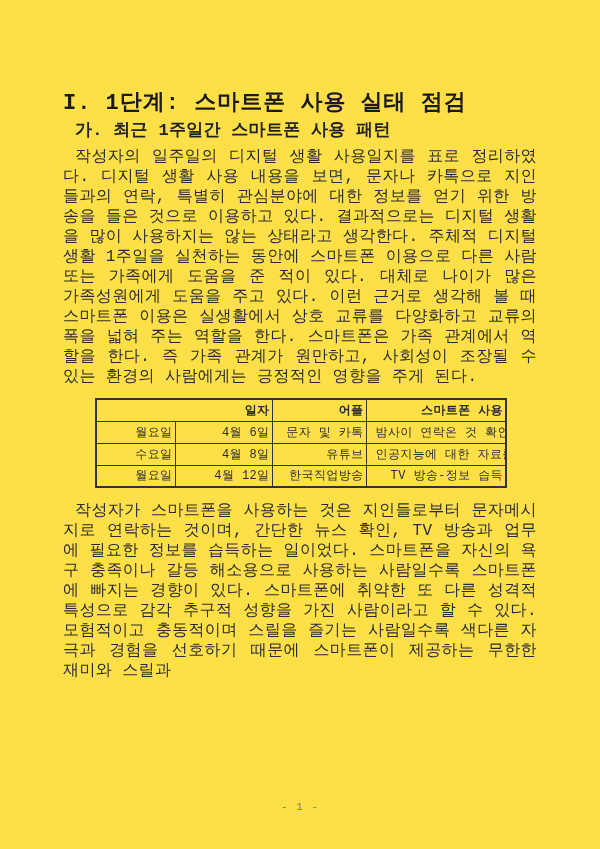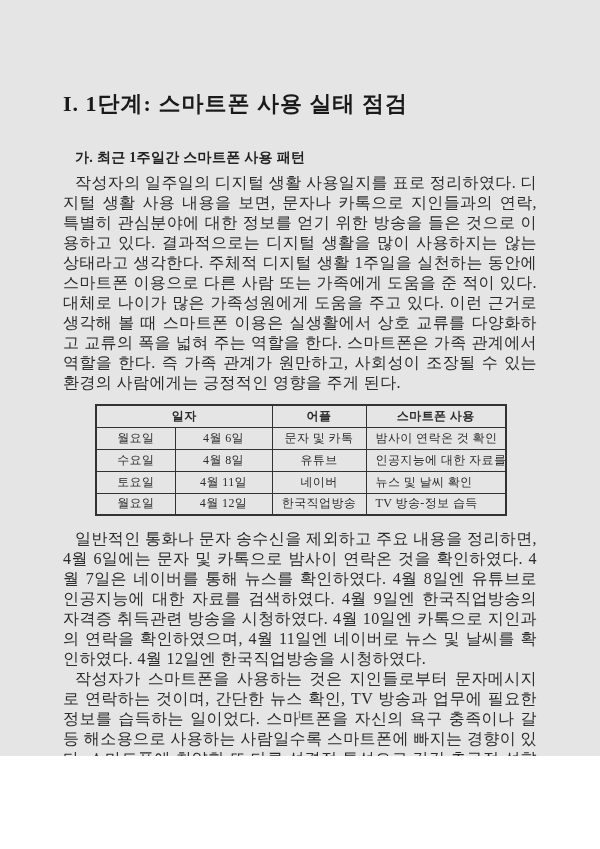--- a/index.html
+++ b/index.html
@@ -1,44 +1,43 @@
 <!DOCTYPE html>
 <html><head>
 <meta charset="utf-8">
 <style>
   * { margin: 0; padding: 0; box-sizing: border-box; }
   html, body { background: #ffffff; }
   .page {
     position: relative;
     width: 600px;
-    height: 756px;
+    height: 849px;
     margin: 0 auto;
-    background: #e5e5e5;
-    font-family: Liberation Serif, serif;
+    background: #fde047;
+    font-family: Liberation Mono, monospace;
     color: #2b2b2b;
     overflow: hidden;
   }
   .content {
     position: absolute;
     left: 63px;
     right: 63px;
     top: 0;
   }
   .doc-title {
     margin-top: 90px;
     font-size: 22px;
     font-weight: 700;
     color: #1a1a1a;
     letter-spacing: 1px;
     line-height: 28px;
   }
   .section-heading {
-    margin-top: 31px;
     padding-left: 12px;
-    font-size: 14px;
+    font-size: 17px;
     font-weight: 700;
     color: #222222;
     letter-spacing: 0.3px;
   }
   .para {
     margin-top: 6px;
     font-size: 16px;
     line-height: 20px;
     text-align: justify;
     text-indent: 12px;
@@ -52,30 +51,30 @@
     width: 410px;
     border-collapse: collapse;
     table-layout: fixed;
     font-size: 12px;
     color: #2b2b2b;
     border: 2px solid #333333;
   }
   table.usage th, table.usage td {
     border: 1px solid #333333;
     height: 22px;
-    text-align: center;
+    text-align: right;
     vertical-align: middle;
     letter-spacing: 0.4px;
     padding: 1px 2px;
     overflow: hidden;
     white-space: nowrap;
   }
   table.usage th { font-weight: 700; }
   table.usage td.usage-col {
-    text-align: left;
+    text-align: right;
     padding-left: 9px;
   }
   .footer {
     position: absolute;
     left: 0;
     right: 0;
     bottom: 36px;
     text-align: center;
     font-size: 11px;
     color: #777777;
@@ -115,34 +114,27 @@
           <td>문자 및 카톡</td>
           <td class="usage-col">밤사이 연락온 것 확인</td>
         </tr>
         <tr>
           <td>수요일</td>
           <td>4월 8일</td>
           <td>유튜브</td>
           <td class="usage-col">인공지능에 대한 자료를 검색</td>
         </tr>
         <tr>
-          <td>토요일</td>
-          <td>4월 11일</td>
-          <td>네이버</td>
-          <td class="usage-col">뉴스 및 날씨 확인</td>
-        </tr>
-        <tr>
           <td>월요일</td>
           <td>4월 12일</td>
           <td>한국직업방송</td>
           <td class="usage-col">TV 방송-정보 습득</td>
         </tr>
       </tbody>
     </table>
 
-    <p class="para">일반적인 통화나 문자 송수신을 제외하고 주요 내용을 정리하면, 4월 6일에는 문자 및 카톡으로 밤사이 연락온 것을 확인하였다. 4월 7일은 네이버를 통해 뉴스를 확인하였다. 4월 8일엔 유튜브로 인공지능에 대한 자료를 검색하였다. 4월 9일엔 한국직업방송의 자격증 취득관련 방송을 시청하였다. 4월 10일엔 카톡으로 지인과의 연락을 확인하였으며, 4월 11일엔 네이버로 뉴스 및 날씨를 확인하였다. 4월 12일엔 한국직업방송을 시청하였다.</p>
 
     <p class="para">작성자가 스마트폰을 사용하는 것은 지인들로부터 문자메시지로 연락하는 것이며, 간단한 뉴스 확인, TV 방송과 업무에 필요한 정보를 습득하는 일이었다. 스마트폰을 자신의 욕구 충족이나 갈등 해소용으로 사용하는 사람일수록 스마트폰에 빠지는 경향이 있다. 스마트폰에 취약한 또 다른 성격적 특성으로 감각 추구적 성향을 가진 사람이라고 할 수 있다. 모험적이고 충동적이며 스릴을 즐기는 사람일수록 색다른 자극과 경험을 선호하기 때문에 스마트폰이 제공하는 무한한 재미와 스릴과</p>
 
   </div>
 
   <div class="footer">- 1 -</div>
 </div>
 
 </body></html>

